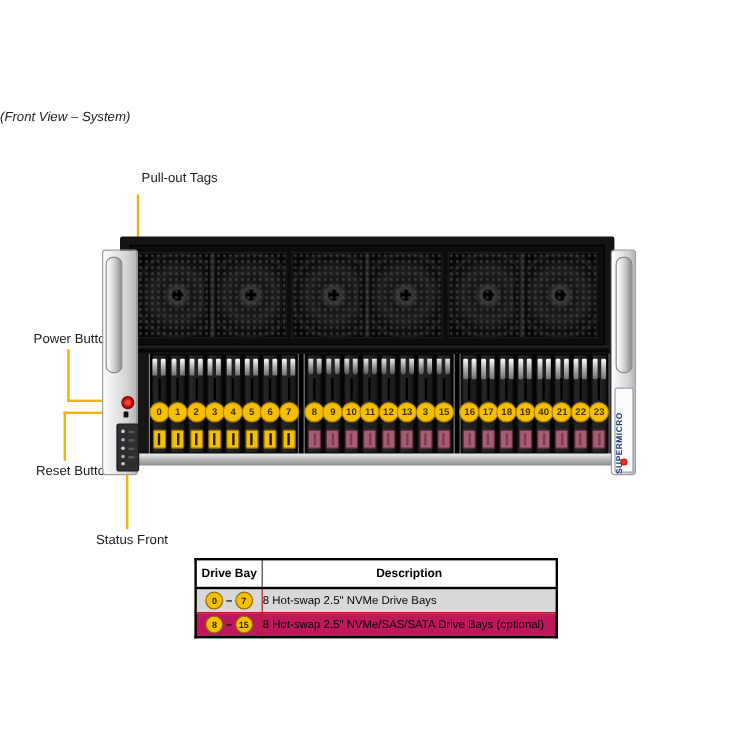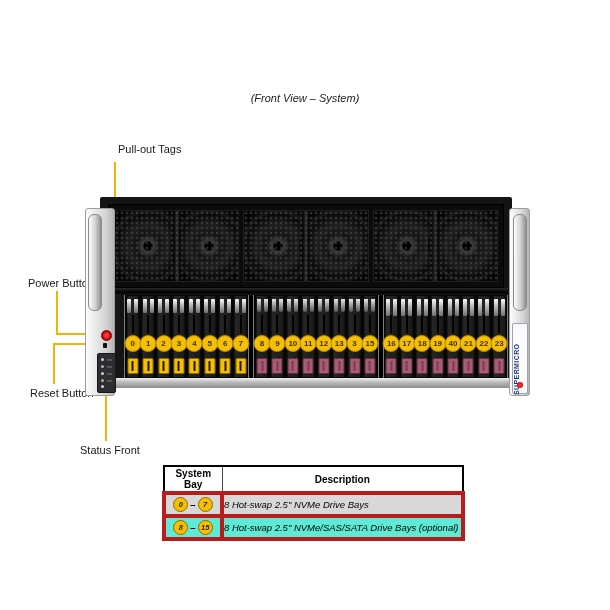--- a/index.html
+++ b/index.html
@@ -1,21 +1,21 @@
 <!DOCTYPE html>
 <html><head>
 <meta charset="utf-8">
 <style>
   html,body{margin:0;padding:0;background:#fff;}
   #stage{position:relative;width:610px;height:610px;background:#ffffff;overflow:hidden;
          font-family:"Liberation Sans", sans-serif;color:#111;}
 
   
   .callout{position:absolute;font-size:11px;color:#1a1a1a;white-space:nowrap;}
-  #title{position:absolute;left:0;top:92px;width:610px;text-align:center;
+  #title{position:absolute;left:0;top:92px;width:610px;text-align:left;
          font-style:italic;font-size:11px;color:#222;}
 
   
   .aline{position:absolute;background:#f2b208;}
   .v{width:2px;} .h{height:2px;}
 
   
   #chassis{position:absolute;left:100px;top:197px;width:412px;height:190px;
            background:#141414;border-radius:2px;}
   #fan-bezel{position:absolute;left:8px;top:7px;width:396px;height:84px;background:#0b0b0b;
@@ -82,22 +82,22 @@
         writing-mode:vertical-rl;transform:rotate(180deg);
         font-size:7px;font-weight:bold;letter-spacing:.4px;color:#1d3c73;text-align:left;}
   #brand-dot{position:absolute;left:4px;top:58px;width:6px;height:6px;border-radius:50%;
              background:radial-gradient(circle,#ff2a2a 30%,#b40000 80%);}
 
   
   #spec-table{position:absolute;left:162px;top:465px;width:303px;border-collapse:collapse;
               border:2px solid #000;font-size:9.5px;color:#000;}
   #spec-table th{border:1px solid #444;border-bottom:2px solid #000;background:#fff;
                  font-size:10px;font-weight:bold;height:20px;text-align:center;}
-  #spec-table td{border:4px solid #b91c1c;height:19px;padding:0;font-style:italic;}
-  #spec-table tr.gray td{background:#d8d8d8;} #spec-table tr.white td{background:#5eead4;}
+  #spec-table td{border:1px solid #b91c1c;height:19px;padding:0;}
+  #spec-table tr.gray td{background:#d8d8d8;} #spec-table tr.white td{background:#be185d;}
   td.baycol{width:54px;text-align:center;white-space:nowrap;}
   td.desc{padding-left:6px;}
   .tcircle{display:inline-block;width:13px;height:13px;border-radius:50%;background:#f5c001;
            border:1px solid #8f6a00;color:#2d2102;font-size:7.5px;font-weight:bold;line-height:13px;
            text-align:center;vertical-align:middle;}
   .tdash{display:inline-block;margin:0 2px;font-weight:bold;vertical-align:middle;}
 </style>
 </head>
 <body>
 
@@ -445,21 +445,21 @@
     <div class="handle"></div>
     <div id="brand-badge">
       <span>SUPERMICRO</span>
       <div id="brand-dot"></div>
     </div>
   </div>
 
   <table id="spec-table">
     <tbody>
         <tr>
-      <th>System Bay</th>
+      <th>Drive Bay</th>
       <th>Description</th>
     </tr>
     <tr class="gray">
       <td class="baycol">
         <span class="tcircle">0</span><span class="tdash">–</span><span class="tcircle">7</span>
       </td>
       <td class="desc">8 Hot-swap 2.5" NVMe Drive Bays</td>
     </tr>
     <tr class="white">
       <td class="baycol">

